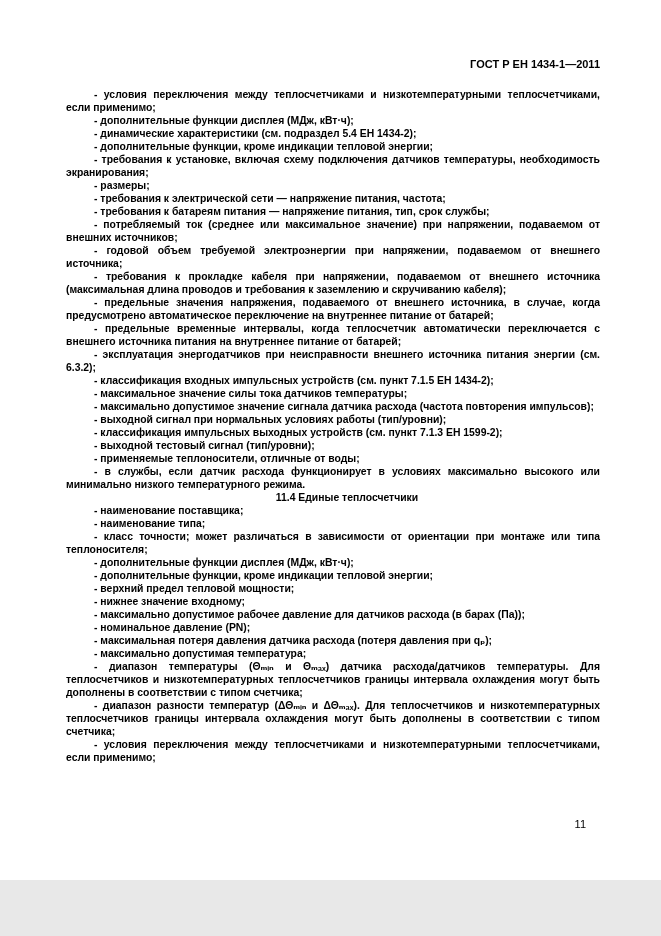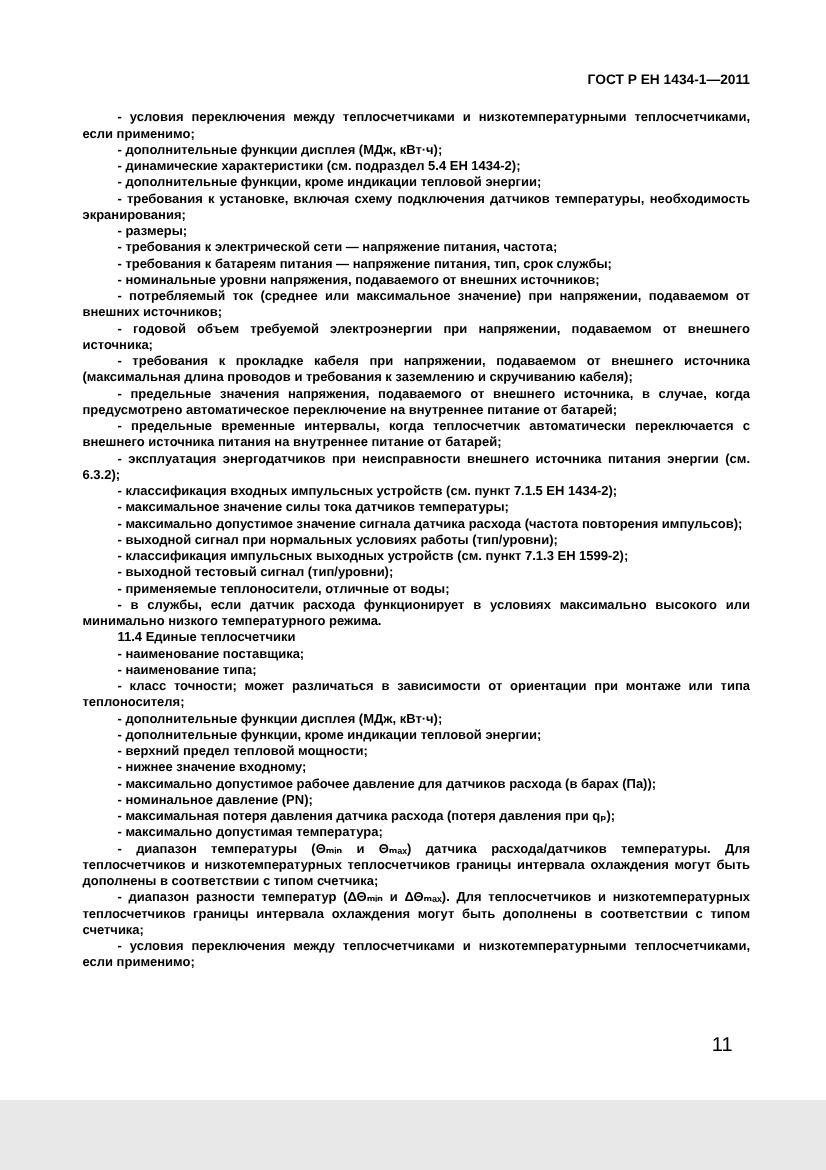--- a/index.html
+++ b/index.html
@@ -30,27 +30,27 @@
     line-height: 13px;
     text-align: justify;
   }
   .body-text p {
     margin: 0;
     text-indent: 28px;
     font-weight: bold;
   }
   .body-text p.heading {
     font-weight: bold;
-    text-align: left;
+    text-align: center;
   }
   .page-number {
     position: absolute;
     right: 75px;
-    bottom: 34px;
-    font-size: 16px;
+    bottom: 50px;
+    font-size: 11px;
   }
 </style>
 </head>
 <body>
 
 <div class="page">
 
   <div class="doc-header">ГОСТ Р ЕН 1434-1—2011</div>
 
   <div class="body-text">
@@ -58,21 +58,20 @@
     <div>
 
     <p class="item">- условия переключения между теплосчетчиками и низкотемпературными теплосчетчиками, если применимо;</p>
         <p class="item">- дополнительные функции дисплея (МДж, кВт·ч);</p>
         <p class="item">- динамические характеристики (см. подраздел 5.4 ЕН 1434-2);</p>
         <p class="item">- дополнительные функции, кроме индикации тепловой энергии;</p>
         <p class="item">- требования к установке, включая схему подключения датчиков температуры, необходимость экранирования;</p>
         <p class="item">- размеры;</p>
         <p class="item">- требования к электрической сети — напряжение питания, частота;</p>
         <p class="item">- требования к батареям питания — напряжение питания, тип, срок службы;</p>
-        <p class="item">- номинальные уровни напряжения, подаваемого от внешних источников;</p>
         <p class="item">- потребляемый ток (среднее или максимальное значение) при напряжении, подаваемом от внешних источников;</p>
         <p class="item">- годовой объем требуемой электроэнергии при напряжении, подаваемом от внешнего источника;</p>
         <p class="item">- требования к прокладке кабеля при напряжении, подаваемом от внешнего источника (максимальная длина проводов и требования к заземлению и скручиванию кабеля);</p>
         <p class="item">- предельные значения напряжения, подаваемого от внешнего источника, в случае, когда предусмотрено автоматическое переключение на внутреннее питание от батарей;</p>
         <p class="item">- предельные временные интервалы, когда теплосчетчик автоматически переключается с внешнего источника питания на внутреннее питание от батарей;</p>
         <p class="item">- эксплуатация энергодатчиков при неисправности внешнего источника питания энергии (см. 6.3.2);</p>
         <p class="item">- классификация входных импульсных устройств (см. пункт 7.1.5 ЕН 1434-2);</p>
         <p class="item">- максимальное значение силы тока датчиков температуры;</p>
         <p class="item">- максимально допустимое значение сигнала датчика расхода (частота повторения импульсов);</p>
         <p class="item">- выходной сигнал при нормальных условиях работы (тип/уровни);</p>

